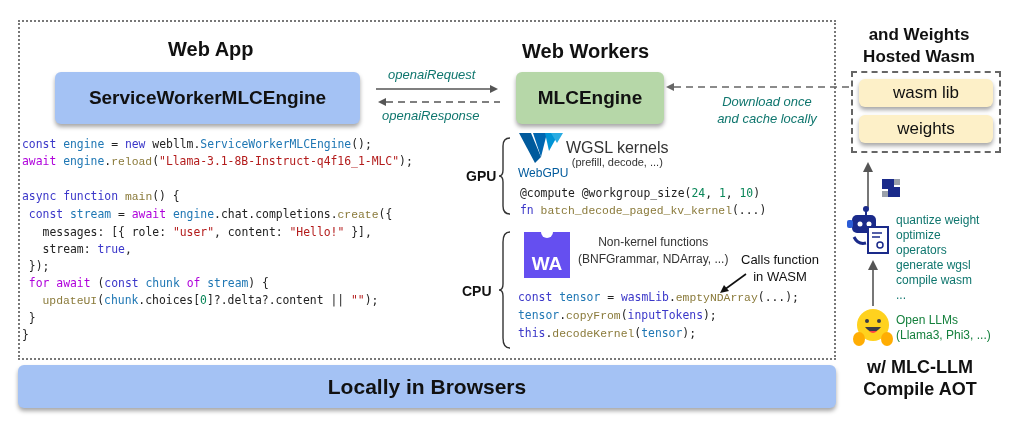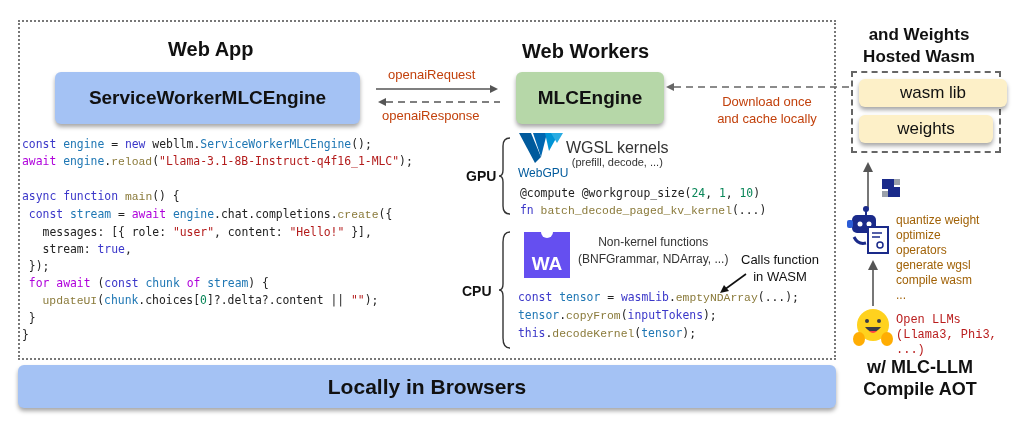--- a/index.html
+++ b/index.html
@@ -15,21 +15,21 @@
   .green { background:#b6d7a8; }
   .yellow { background:#fdf0c8; font-weight:normal; font-size:17px; }
   .code { font-family:"DejaVu Sans Mono", monospace; font-size:11.4px; line-height:17px; white-space:pre; color:#222; }
   .kw { color:#3b37c9; }
   .kw2 { color:#af00db; }
   .id { color:#1f77b4; }
   .fnc { color:#8a7a3a;font-family:Liberation Mono, monospace; }
   .str { color:#b31b1b; }
   .num { color:#098658; }
   .plain { color:#222; }
-  .lbl { font-size:13px; color:#c2410c; }
+  .lbl { font-size:13px; color:#0f766e;font-style:italic; }
   .small { font-size:12px; color:#333; }
 </style>
 </head>
 <body>
 
 <div class="abs dotted-frame"></div>
 
 <div class="abs h1" style="left:168px;top:38px;">Web App</div>
 <div class="abs box blue" style="left:55px;top:72px;width:305px;height:52px;">
   <span>ServiceWorkerMLCEngine</span>
@@ -101,21 +101,21 @@
 
 <div class="abs box blue" style="left:18px;top:365px;width:818px;height:43px;font-size:21px;">
   <span>Locally in Browsers</span>
 </div>
 
 <div class="abs h1" style="left:852px;top:24px;font-size:17px;text-align:center;width:134px;line-height:22px;">
   <div>and Weights</div>
   <div>Hosted Wasm</div>
 </div>
 <div class="abs" style="left:851px;top:71px;width:150px;height:82px;border:2px dashed #666;box-sizing:border-box;"></div>
-<div class="abs box yellow" style="left:859px;top:79px;width:148px;height:28px;">
+<div class="abs box yellow" style="left:859px;top:79px;width:134px;height:28px;">
   <span>wasm lib</span>
 </div>
 <div class="abs box yellow" style="left:859px;top:115px;width:134px;height:28px;">
   <span>weights</span>
 </div>
 
 <svg class="abs" style="left:862px;top:160px;" width="12" height="50">
   <polygon points="6,2 1,12 11,12" fill="#555"></polygon>
   <line x1="6" y1="12" x2="6" y2="48" stroke="#555" stroke-width="1.6"></line>
 </svg>
@@ -131,41 +131,41 @@
   <rect x="6" y="10" width="24" height="18" rx="5" fill="#1a2a8a"></rect>
   <circle cx="14" cy="19" r="2.5" fill="#fff"></circle>
   <circle cx="23" cy="19" r="2.5" fill="#fff"></circle>
   <rect x="1" y="15" width="6" height="8" rx="2" fill="#2b5cd6"></rect>
   <rect x="22" y="22" width="20" height="26" fill="#fff" stroke="#1a2a8a" stroke-width="2"></rect>
   <line x1="26" y1="28" x2="36" y2="28" stroke="#1a2a8a" stroke-width="1.5"></line>
   <line x1="26" y1="32" x2="34" y2="32" stroke="#1a2a8a" stroke-width="1.5"></line>
   <circle cx="34" cy="40" r="3" fill="none" stroke="#1a2a8a" stroke-width="1.5"></circle>
   <path d="M8 32 Q12 40 20 38" fill="none" stroke="#1a2a8a" stroke-width="3"></path>
 </svg>
-<div class="abs" style="left:896px;top:213px;font-size:12px;line-height:15px;color:#a16207;" id="compile-steps">
+<div class="abs" style="left:896px;top:213px;font-size:12px;line-height:15px;color:#0f766e;" id="compile-steps">
     <div>quantize weight</div>
     <div>optimize</div>
     <div>operators</div>
     <div>generate wgsl</div>
     <div>compile wasm</div>
     <div>...</div>
   </div>
 <svg class="abs" style="left:867px;top:258px;" width="12" height="50">
   <polygon points="6,2 1,12 11,12" fill="#555"></polygon>
   <line x1="6" y1="12" x2="6" y2="48" stroke="#555" stroke-width="1.6"></line>
 </svg>
 <svg class="abs" style="left:852px;top:307px;" width="42" height="42">
   <circle cx="21" cy="18" r="16" fill="#ffd21e"></circle>
   <circle cx="15" cy="14" r="2" fill="#3a3b45"></circle>
   <circle cx="27" cy="14" r="2" fill="#3a3b45"></circle>
   <path d="M13 20 Q21 30 29 20 Z" fill="#3a3b45"></path>
   <path d="M17 24 Q21 28 25 24 Z" fill="#f44"></path>
   <ellipse cx="7" cy="32" rx="6" ry="7" fill="#ffad03"></ellipse>
   <ellipse cx="35" cy="32" rx="6" ry="7" fill="#ffad03"></ellipse>
 </svg>
-<div class="abs" style="left:896px;top:313px;font-size:12px;line-height:15px;color:#b91c1c;font-family:Liberation Mono, monospace;">
+<div class="abs" style="left:896px;top:313px;font-size:12px;line-height:15px;color:#15803d;">
   <div>Open LLMs</div>
   <div>(Llama3, Phi3, ...)</div>
 </div>
 <div class="abs h1" style="left:852px;top:356px;font-size:18px;line-height:22px;text-align:center;width:136px;">
   <div>w/ MLC-LLM</div>
   <div>Compile AOT</div>
 </div>
 
 </body></html>

